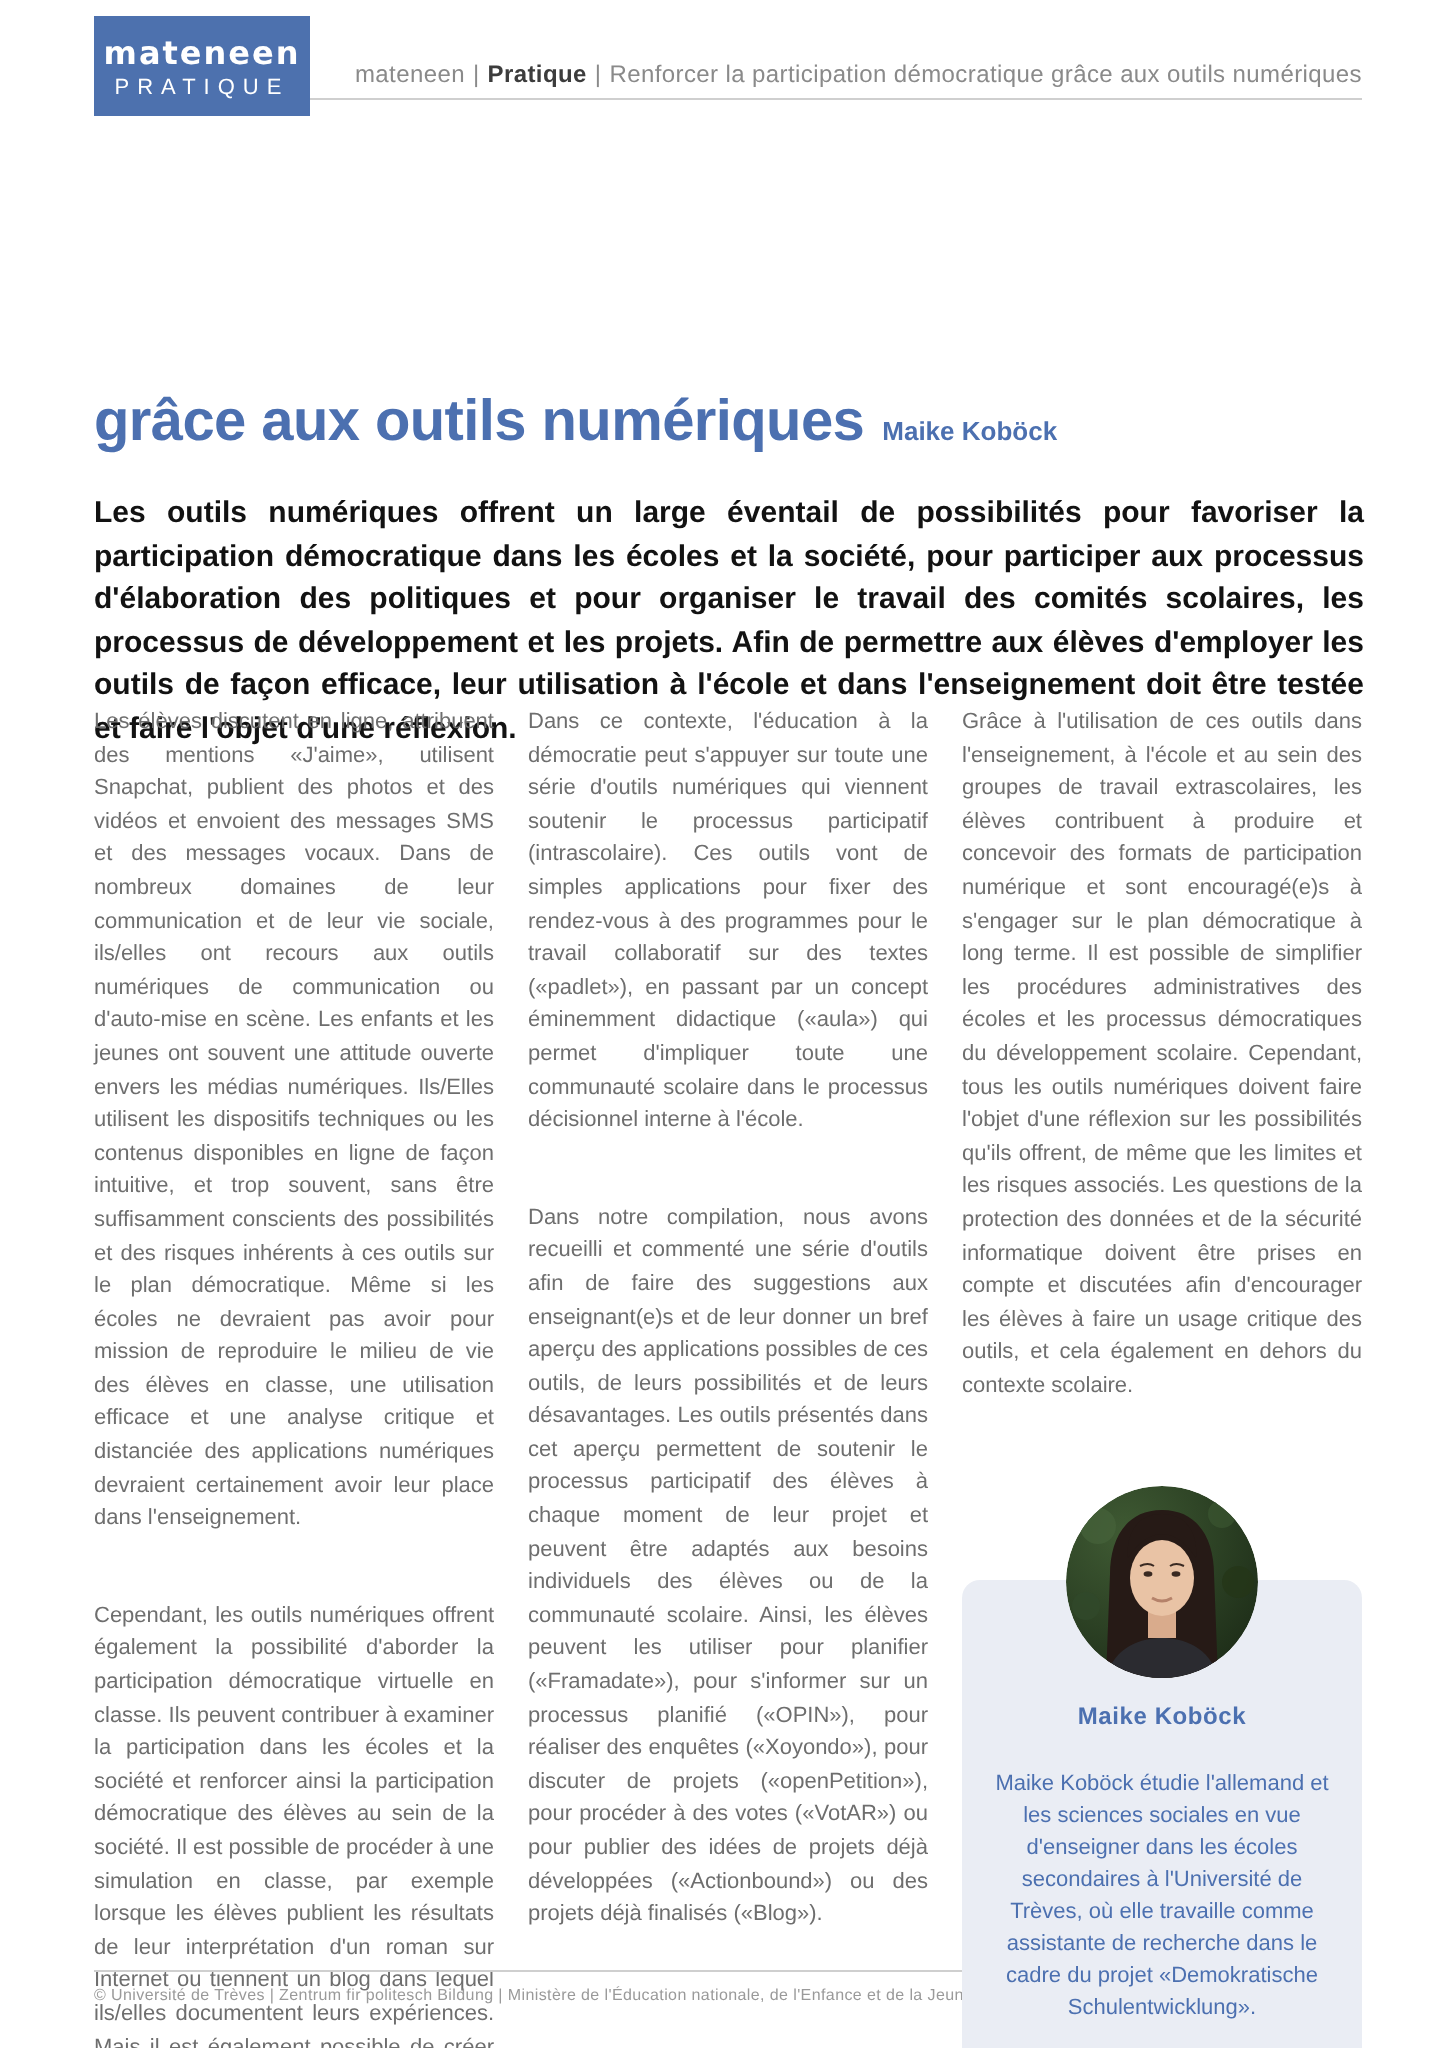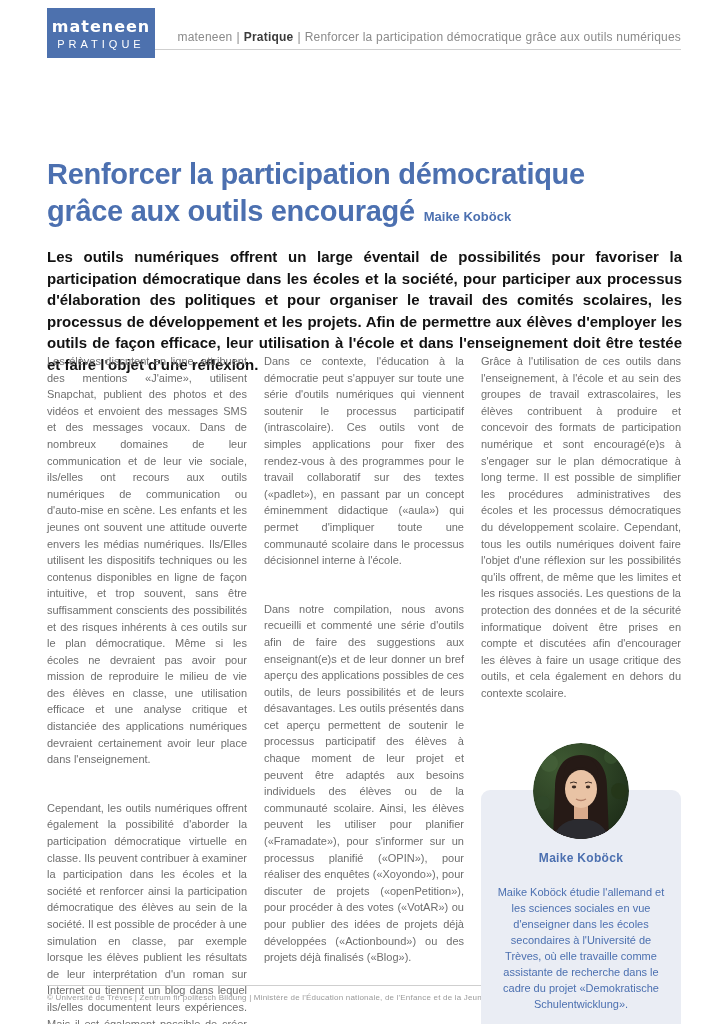--- a/index.html
+++ b/index.html
@@ -103,22 +103,22 @@
 <div class="logo-box">
   <div class="logo-word">mateneen</div>
   <div class="logo-sub">PRATIQUE</div>
 </div>
 <div class="header-rule"></div>
 <div class="breadcrumb">
   <span>mateneen</span><span class="sep">|</span><span class="section">Pratique</span><span class="sep">|</span><span>Renforcer la participation démocratique grâce aux outils numériques</span>
 </div>
 
 <h1 class="title-block">
-  <span>Renforcer la participation démocratique</span><br>
-  <span>grâce aux outils encouragé</span><span class="title-author">Maike Koböck</span>
+  <br>
+  <span>grâce aux outils numériques</span><span class="title-author">Maike Koböck</span>
 </h1>
 
 <p class="intro">Les outils numériques offrent un large éventail de possibilités pour favoriser la participation démocratique dans les écoles et la société, pour participer aux processus d'élaboration des politiques et pour organiser le travail des comités scolaires, les processus de développement et les projets. Afin de permettre aux élèves d'employer les outils de façon efficace, leur utilisation à l'école et dans l'enseignement doit être testée et faire l'objet d'une réflexion.</p>
 
 <div class="columns">
   <div class="col">
     <p>Les élèves discutent en ligne, attribuent des mentions «J'aime», utilisent Snapchat, publient des photos et des vidéos et envoient des messages SMS et des messages vocaux. Dans de nombreux domaines de leur communication et de leur vie sociale, ils/elles ont recours aux outils numériques de communication ou d'auto-mise en scène. Les enfants et les jeunes ont souvent une attitude ouverte envers les médias numériques. Ils/Elles utilisent les dispositifs techniques ou les contenus disponibles en ligne de façon intuitive, et trop souvent, sans être suffisamment conscients des possibilités et des risques inhérents à ces outils sur le plan démocratique. Même si les écoles ne devraient pas avoir pour mission de reproduire le milieu de vie des élèves en classe, une utilisation efficace et une analyse critique et distanciée des applications numériques devraient certainement avoir leur place dans l'enseignement.</p>
     <p>Cependant, les outils numériques offrent également la possibilité d'aborder la participation démocratique virtuelle en classe. Ils peuvent contribuer à examiner la participation dans les écoles et la société et renforcer ainsi la participation démocratique des élèves au sein de la société. Il est possible de procéder à une simulation en classe, par exemple lorsque les élèves publient les résultats de leur interprétation d'un roman sur Internet ou tiennent un blog dans lequel ils/elles documentent leurs expériences. Mais il est également possible de créer de véritables processus participatifs pour des projets, le développement scolaire, l'autogestion</p>
   </div>
   <div class="col">

